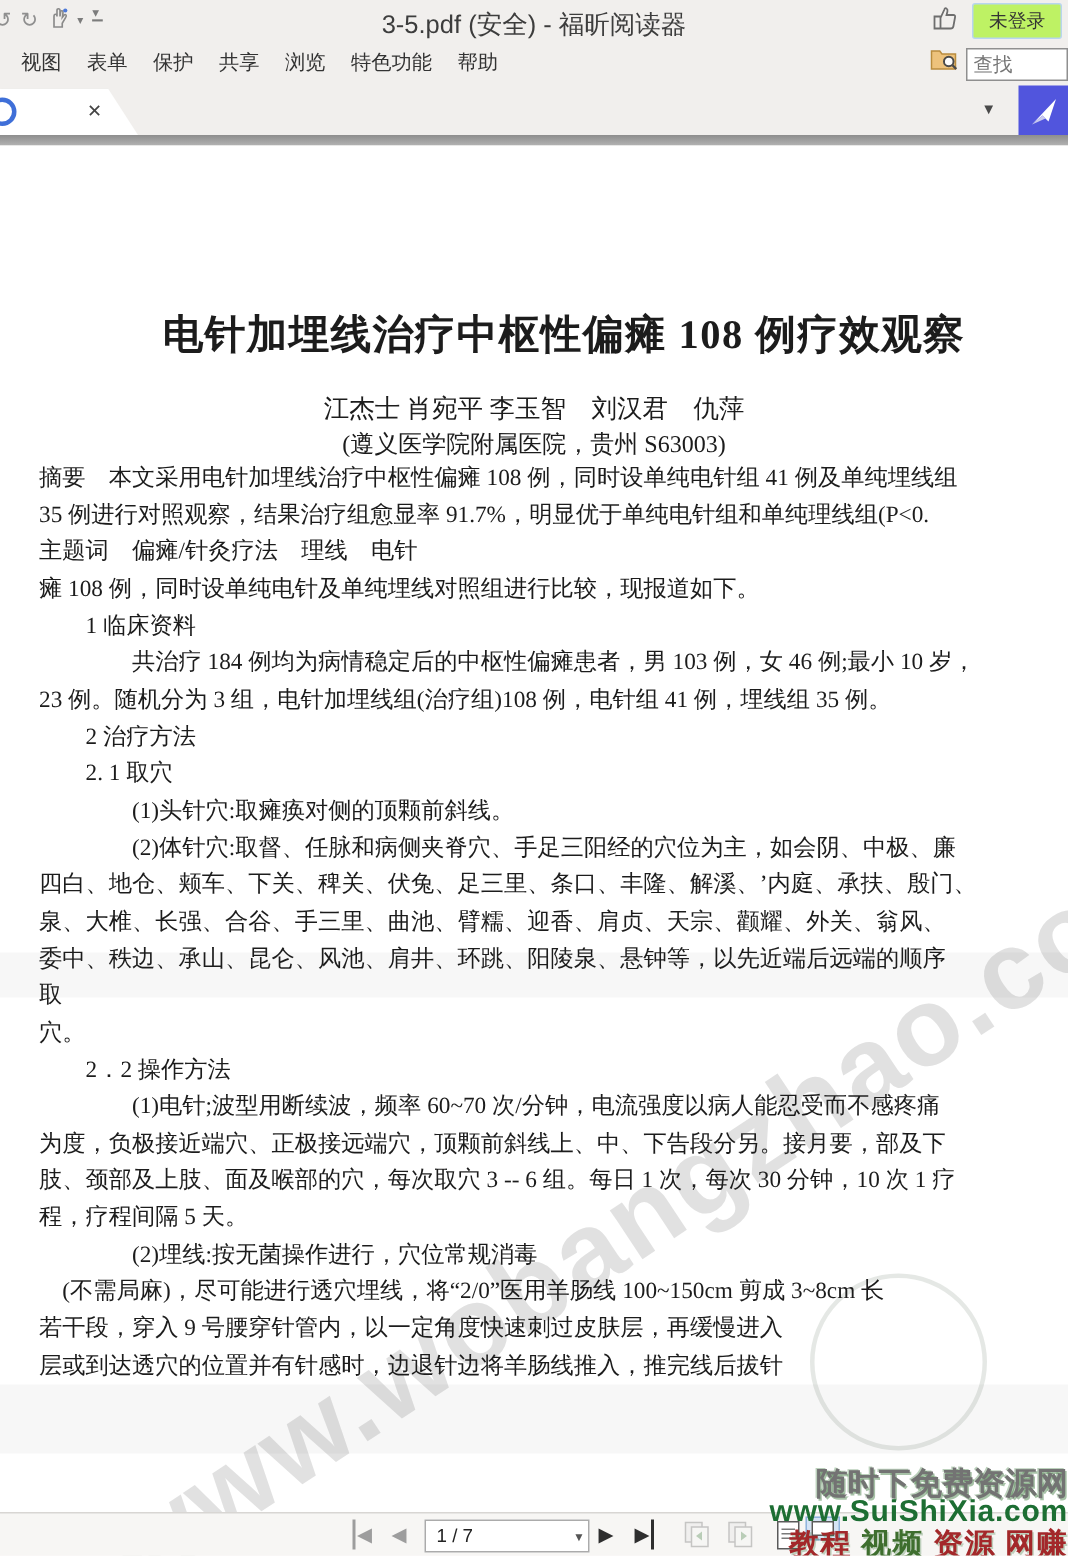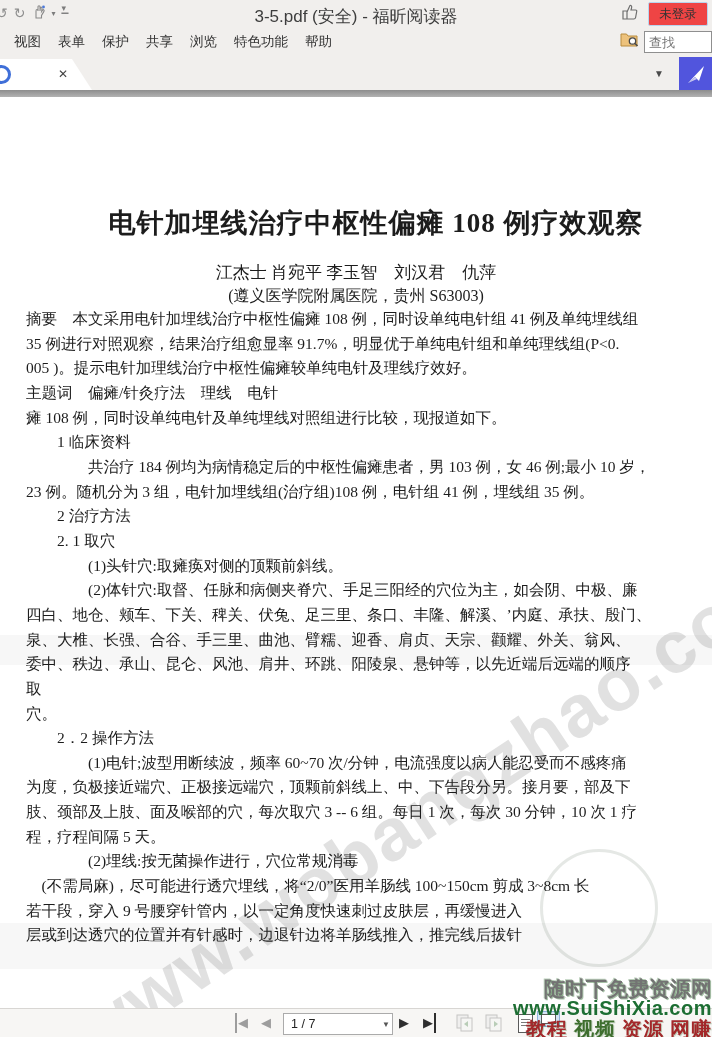--- a/index.html
+++ b/index.html
@@ -7,21 +7,21 @@
        font-family:"Liberation Sans", sans-serif;background:#f1efed;}
 
   
   .titlebar{position:absolute;left:0;top:0;width:712px;height:27px;background:#f1efed;}
   .tb-left{position:absolute;left:-4px;top:3px;display:flex;align-items:center;gap:6px;color:#8f8f8f;font-size:14px;}
   .tb-left .glyph{line-height:20px;}
   .tb-caret{font-size:8px;color:#7c7c7c;margin-left:-2px;}
   .tb-custom{font-size:9px;color:#7c7c7c;letter-spacing:-1px;}
   .tb-title{position:absolute;left:0;right:0;top:5px;text-align:center;font-size:17px;color:#3d3d3d;}
   .tb-right{position:absolute;right:4px;top:2px;display:flex;align-items:center;gap:8px;}
-  .login-btn{width:58px;height:22px;background:#ef4444;border:1px solid #b8d5ee;border-radius:2px;
+  .login-btn{width:58px;height:22px;background:#bef264;border:1px solid #b8d5ee;border-radius:2px;
              font-size:12.5px;color:#333;display:flex;align-items:center;justify-content:center;}
 
   
   .menubar{position:absolute;left:0;top:27px;width:712px;height:30px;background:#f1efed;}
   .menu-items{position:absolute;left:14px;top:0;height:30px;display:flex;align-items:center;gap:17px;}
   .menu-items span{font-size:13.5px;color:#333;cursor:default;}
   .find-group{position:absolute;right:0;top:4px;display:flex;align-items:center;gap:3px;}
   .find-input{width:58px;height:20px;border:1px solid #8f8f8f;background:#fff;font-size:13px;color:#555;
               padding:0 4px;outline:none;font-family:"Liberation Sans",sans-serif;}
 
@@ -152,21 +152,20 @@
   <div class="scan-band" style="top:538px;height:30px;"></div>
   <div class="scan-band" style="top:826px;height:46px;"></div>
 
   <div class="doc-title">电针加埋线治疗中枢性偏瘫 108 例疗效观察</div>
   <div class="doc-authors">江杰士 肖宛平 李玉智　刘汉君　仇萍</div>
   <div class="doc-affil">(遵义医学院附属医院，贵州 S63003)</div>
 
   <div class="doc-lines">
       <div class="line">摘要　本文采用电针加埋线治疗中枢性偏瘫 108 例，同时设单纯电针组 41 例及单纯埋线组</div>
       <div class="line">35 例进行对照观察，结果治疗组愈显率 91.7%，明显优于单纯电针组和单纯理线组(P&lt;0.</div>
-      <div class="line">005 )。提示电针加理线治疗中枢性偏瘫较单纯电针及理线疗效好。</div>
       <div class="line">主题词　偏瘫/针灸疗法　理线　电针</div>
       <div class="line">瘫 108 例，同时设单纯电针及单纯埋线对照组进行比较，现报道如下。</div>
       <div class="line">　　1 临床资料</div>
       <div class="line">　　　　共治疗 184 例均为病情稳定后的中枢性偏瘫患者，男 103 例，女 46 例;最小 10 岁，</div>
       <div class="line">23 例。随机分为 3 组，电针加埋线组(治疗组)108 例，电针组 41 例，埋线组 35 例。</div>
       <div class="line">　　2 治疗方法</div>
       <div class="line">　　2. 1 取穴</div>
       <div class="line">　　　　(1)头针穴:取瘫痪对侧的顶颗前斜线。</div>
       <div class="line">　　　　(2)体针穴:取督、任脉和病侧夹脊穴、手足三阳经的穴位为主，如会阴、中极、廉</div>
       <div class="line">四白、地仓、颊车、下关、稗关、伏兔、足三里、条口、丰隆、解溪、’内庭、承扶、殷门、</div>

